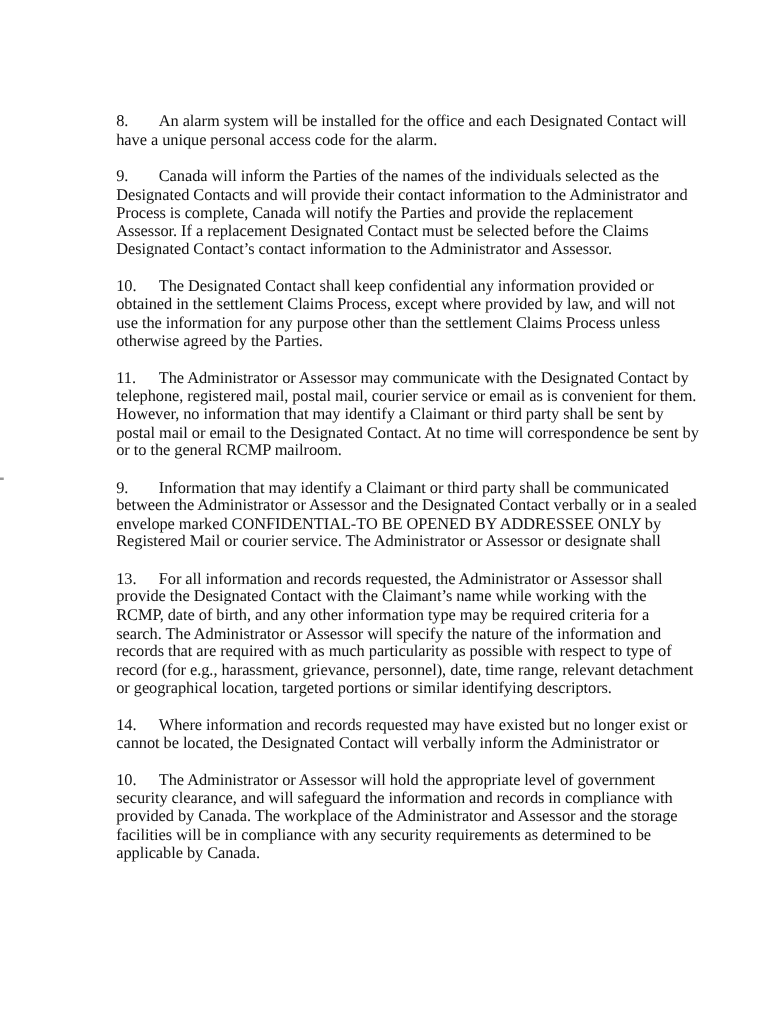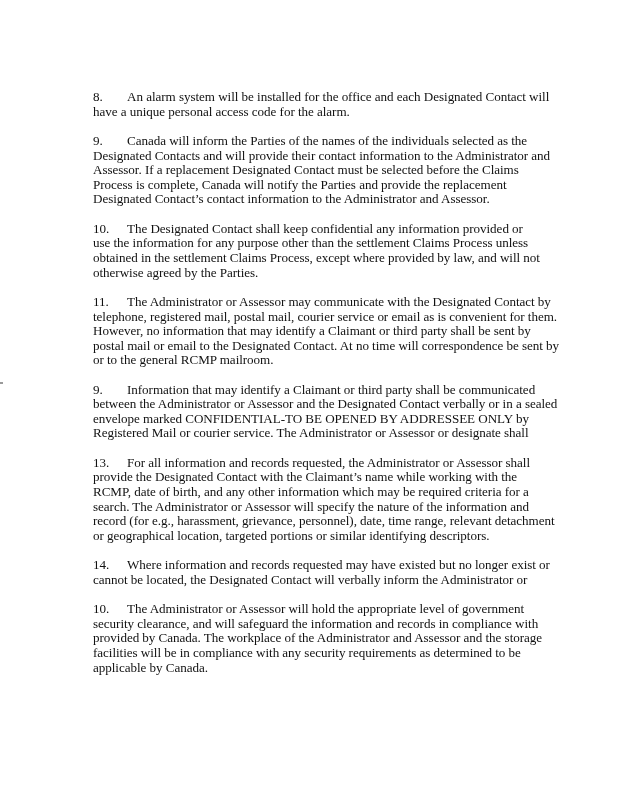--- a/index.html
+++ b/index.html
@@ -55,48 +55,49 @@
 <div class="page">
   <div class="scan-mark"></div>
   <div class="body-text" id="body-text">
       <p class="para">
         <span class="line"><span class="num">8.</span><span>An alarm system will be installed for the office and each Designated Contact will</span></span>
         <span class="line">have a unique personal access code for the alarm.</span>
       </p>
       <p class="para">
         <span class="line"><span class="num">9.</span><span>Canada will inform the Parties of the names of the individuals selected as the</span></span>
         <span class="line">Designated Contacts and will provide their contact information to the Administrator and</span>
+        <span class="line">Process is complete, Canada will notify the Parties and provide the replacement</span>
         <span class="line">Assessor. If a replacement Designated Contact must be selected before the Claims</span>
-        <span class="line">Process is complete, Canada will notify the Parties and provide the replacement</span>
         <span class="line">Designated Contact’s contact information to the Administrator and Assessor.</span>
       </p>
       <p class="para">
         <span class="line"><span class="num">10.</span><span>The Designated Contact shall keep confidential any information provided or</span></span>
+        <span class="line">obtained in the settlement Claims Process, except where provided by law, and will not</span>
         <span class="line">use the information for any purpose other than the settlement Claims Process unless</span>
-        <span class="line">obtained in the settlement Claims Process, except where provided by law, and will not</span>
         <span class="line">otherwise agreed by the Parties.</span>
       </p>
       <p class="para">
         <span class="line"><span class="num">11.</span><span>The Administrator or Assessor may communicate with the Designated Contact by</span></span>
         <span class="line">telephone, registered mail, postal mail, courier service or email as is convenient for them.</span>
         <span class="line">However, no information that may identify a Claimant or third party shall be sent by</span>
         <span class="line">postal mail or email to the Designated Contact. At no time will correspondence be sent by</span>
         <span class="line">or to the general RCMP mailroom.</span>
       </p>
       <p class="para">
         <span class="line"><span class="num">9.</span><span>Information that may identify a Claimant or third party shall be communicated</span></span>
         <span class="line">between the Administrator or Assessor and the Designated Contact verbally or in a sealed</span>
         <span class="line">envelope marked CONFIDENTIAL-TO BE OPENED BY ADDRESSEE ONLY by</span>
         <span class="line">Registered Mail or courier service. The Administrator or Assessor or designate shall</span>
       </p>
       <p class="para">
         <span class="line"><span class="num">13.</span><span>For all information and records requested, the Administrator or Assessor shall</span></span>
         <span class="line">provide the Designated Contact with the Claimant’s name while working with the</span>
-        <span class="line">RCMP, date of birth, and any other information which may be required criteria for a</span>
+        <span class="line">RCMP, date of birth, and any other information type may be required criteria for a</span>
         <span class="line">search. The Administrator or Assessor will specify the nature of the information and</span>
+        <span class="line">records that are required with as much particularity as possible with respect to type of</span>
         <span class="line">record (for e.g., harassment,  grievance, personnel), date, time range, relevant detachment</span>
         <span class="line">or geographical location, targeted portions or similar identifying descriptors.</span>
       </p>
       <p class="para">
         <span class="line"><span class="num">14.</span><span>Where information and records requested may have existed but no longer exist or</span></span>
         <span class="line">cannot be located, the Designated Contact will verbally inform the Administrator or</span>
       </p>
       <p class="para">
         <span class="line"><span class="num">10.</span><span>The Administrator or Assessor will hold the appropriate level of government</span></span>
         <span class="line">security clearance, and will safeguard the information and records in compliance with</span>

